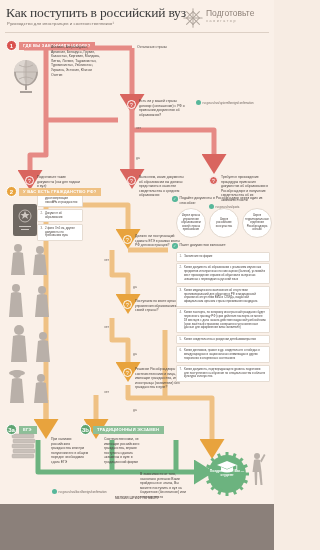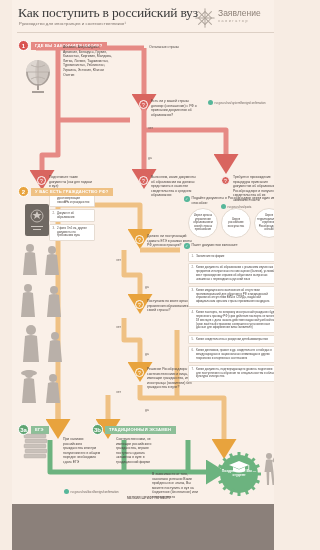--- a/index.html
+++ b/index.html
@@ -3,21 +3,21 @@
 <meta charset="utf-8">
 <title>Как поступить в российский вуз</title>
 <style>
   * { box-sizing: border-box; margin: 0; padding: 0; }
   html, body {
     width: 274px; height: 550px;
     background: #f7ece3;
     font-family: "Liberation Sans", "DejaVu Sans", sans-serif;
     overflow: hidden;
   }
-  #page { position: relative; width: 274px; height: 550px; background: #faf0e8; margin-left: 12px; }
+  #page { position: relative; width: 274px; height: 550px; background: #faf0e8; }
 
   
   .header { position: absolute; left: 0; top: 0; width: 274px; height: 37px; background: #faf0e8; }
   .title {
     position: absolute; left: 6px; top: 5px;
     font-family: "Liberation Serif", "DejaVu Serif", serif;
     font-size: 13.5px; color: #3b3b3b; letter-spacing: -0.2px; white-space: nowrap;
   }
   .subtitle {
     position: absolute; left: 7px; top: 21px;
@@ -136,21 +136,21 @@
             <line x1="12" y1="5" x2="15" y2="8"></line>
           <line x1="12" y1="19" x2="9" y2="16"></line>
             <line x1="12" y1="19" x2="15" y2="16"></line>
           <line x1="5" y1="12" x2="8" y2="9"></line>
             <line x1="5" y1="12" x2="8" y2="15"></line>
           <line x1="19" y1="12" x2="16" y2="9"></line>
             <line x1="19" y1="12" x2="16" y2="15"></line>
         </g>
       </svg>
       <div class="logo-text">
-        <div class="logo-main">Заявление</div>
+        <div class="logo-main">Подготовьте</div>
         <div class="logo-sub">навигатор</div>
       </div>
     </div>
   </div>
 
   <svg class="pipes" viewBox="0 0 274 550">
     <defs>
       <marker id="ar-red" markerWidth="5" markerHeight="5" refX="1.2" refY="2.5" orient="auto">
         <path d="M0,0 L0,5 L4,2.5 z" fill="#d9655f"></path>
       </marker>

